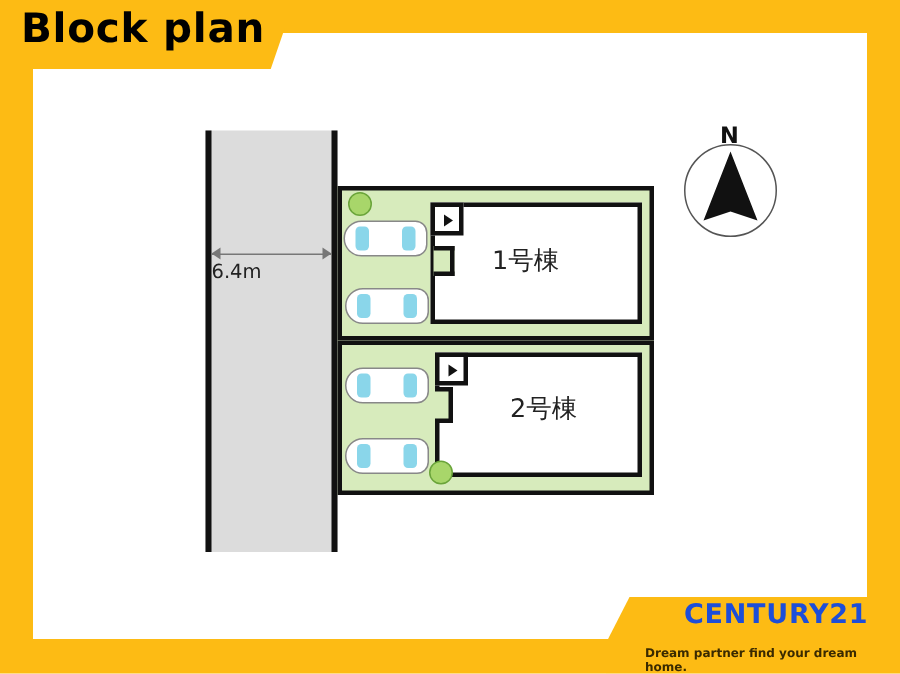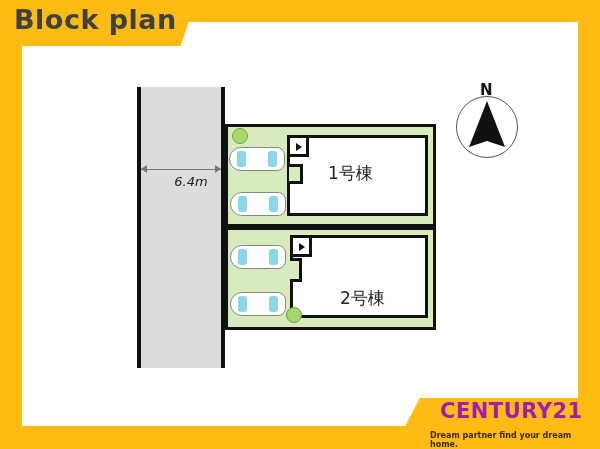--- a/index.html
+++ b/index.html
@@ -1,39 +1,39 @@
 <!DOCTYPE html>
 <html><head>
 <meta charset="utf-8">
 <style>
   html, body { margin:0; padding:0; }
   body { width:600px; height:449px; position:relative; overflow:hidden; background:#fdbb14; font-family:"DejaVu Sans", sans-serif; }
   .abs { position:absolute; }
   .sheet { left:22px; top:22px; width:556px; height:404px; background:#ffffff; }
   .title-tab { left:0; top:0; width:190px; height:46px; background:#fdbb14; clip-path:polygon(0 0,100% 0,100% 40%,95% 100%,0 100%); }
-  .title-text { left:14px; top:4px; font-size:27px; font-weight:bold; color:#404040; letter-spacing:0.5px; font-family:"DejaVu Sans", sans-serif; }
+  .title-text { left:14px; top:4px; font-size:27px; font-weight:bold; color:#000000; letter-spacing:0.5px; font-family:"DejaVu Sans", sans-serif; }
   .road { left:137px; top:87px; width:88px; height:281px; background:#dcdcdc; border-left:4px solid #111; border-right:4px solid #111; box-sizing:border-box; }
   .road-width-line { left:141px; top:169px; width:80px; height:0; border-top:1px solid #777; }
-  .road-width-label { left:141px; top:174px; width:100px; text-align:center; font-size:13px; color:#222;font-style:italic; }
+  .road-width-label { left:141px; top:174px; width:100px; font-size:13px; color:#222; }
   .arrow-l { left:141px; top:165px; width:0; height:0; border-top:4px solid transparent; border-bottom:4px solid transparent; border-right:6px solid #777; }
   .arrow-r { left:215px; top:165px; width:0; height:0; border-top:4px solid transparent; border-bottom:4px solid transparent; border-left:6px solid #777; }
   .lot { background:#d7ebbc; border:3px solid #111; box-sizing:border-box; }
   .lot1 { left:225px; top:124px; width:211px; height:103px; }
   .lot2 { left:225px; top:227px; width:211px; height:103px; }
   .house { background:#fff; border:3px solid #111; box-sizing:border-box; }
   .house-label { font-size:17px; color:#222; }
   .entry { background:#fff; border:3px solid #111; box-sizing:border-box; width:22px; height:22px; }
   .entry-arrow { width:0; height:0; border-top:4px solid transparent; border-bottom:4px solid transparent; border-left:6px solid #111; }
   .car { width:56px; height:24px; background:#fff; border:1px solid #888; border-radius:12px 8px 8px 12px; box-sizing:border-box; }
   .car .glass { position:absolute; top:3px; width:9px; height:16px; background:#8ad6ea; border-radius:3px; }
   .tree { width:16px; height:16px; border-radius:50%; background:#a8d66a; border:1px solid #6aa43a; box-sizing:border-box; }
   .compass { left:456px; top:96px; width:62px; height:62px; border:1px solid #555; border-radius:50%; box-sizing:border-box; background:#fff; }
   .compass-n { left:480px; top:81px; font-size:15px; font-weight:bold; color:#111; }
   .logo-panel { left:404px; top:398px; width:196px; height:51px; background:#fdbb14; clip-path:polygon(8% 0,100% 0,100% 100%,0 100%,0 60%); }
-  .logo-text { left:440px; top:399px; font-size:21px; font-weight:bold; color:#a21caf; letter-spacing:0.5px; }
+  .logo-text { left:456px; top:399px; font-size:18px; font-weight:bold; color:#1d4ed8; letter-spacing:0.5px; }
   .logo-tag { left:430px; top:431px; font-size:8px; font-weight:bold; color:#3a2a00; }
 </style>
 </head>
 <body>
 
 <div class="abs sheet"></div>
 <div class="abs title-tab"></div>
 <div class="abs title-text">Block plan</div>
 
 <div class="abs road"></div>
@@ -56,21 +56,21 @@
 <div class="abs car" style="left:230px;top:192px;">
     <span class="glass" style="left:7px;"></span>
     <span class="glass" style="left:38px;"></span>
   </div>
 
 <div class="abs lot lot2"></div>
 <div class="abs house" style="left:290px;top:235px;width:138px;height:83px;"></div>
 <div class="abs" style="left:290px;top:258px;width:12px;height:24px;background:#d7ebbc;border-right:3px solid #111;border-top:3px solid #111;border-bottom:3px solid #111;box-sizing:border-box;"></div>
 <div class="abs entry" style="left:290px;top:235px;"></div>
 <div class="abs entry-arrow" style="left:299px;top:243px;"></div>
-<div class="abs house-label" style="left:340px;top:261px;margin-top:26px;">2号棟</div>
+<div class="abs house-label" style="left:340px;top:261px;">2号棟</div>
 <div class="abs car" style="left:230px;top:245px;">
     <span class="glass" style="left:7px;"></span>
     <span class="glass" style="left:38px;"></span>
   </div>
 <div class="abs car" style="left:230px;top:292px;">
     <span class="glass" style="left:7px;"></span>
     <span class="glass" style="left:38px;"></span>
   </div>
 <div class="abs tree" style="left:286px;top:307px;"></div>
 

